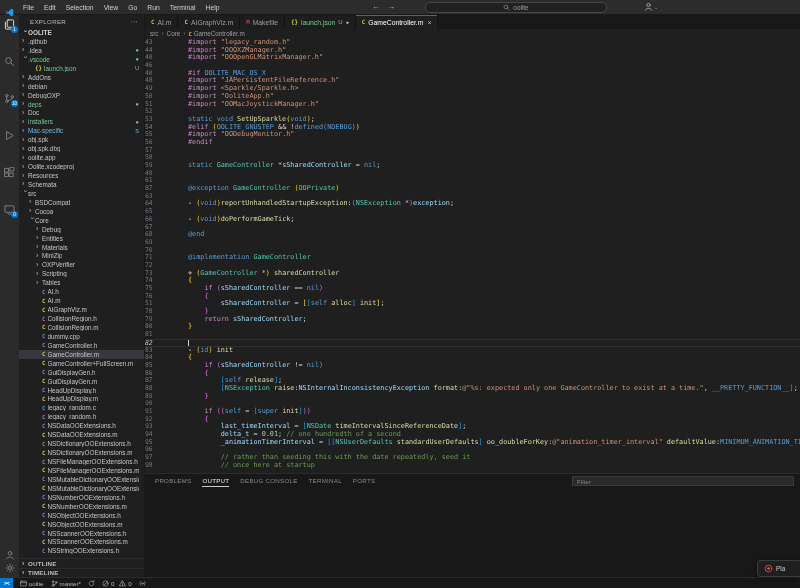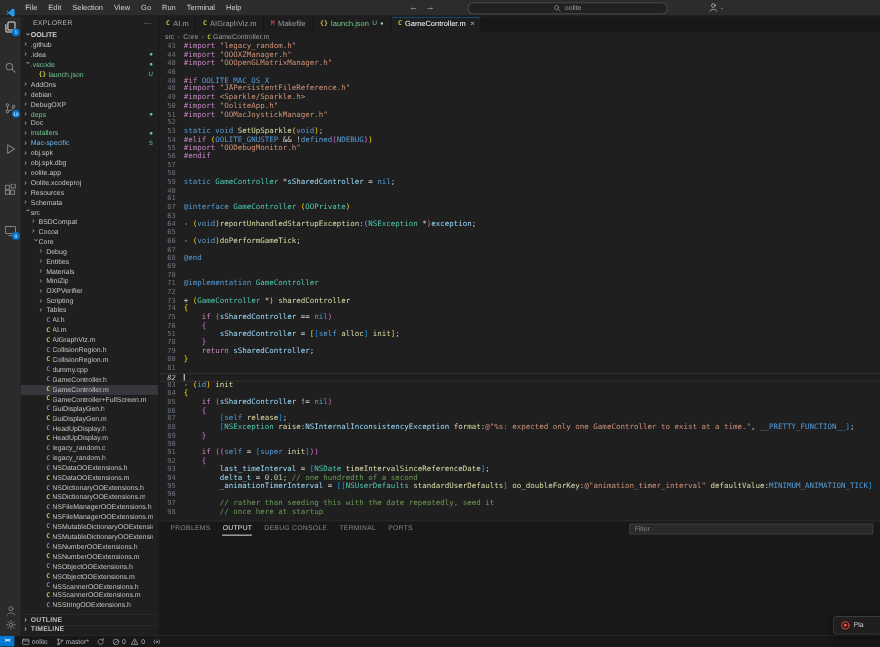--- a/index.html
+++ b/index.html
@@ -63,21 +63,21 @@
   .tab .dirty{color:#c5c5c5;font-size:5px;}
   .tab .close{color:#b9b9b9;font-size:7px;margin-left:1px;}
   .tab .suffix{font-size:6px;}
   .breadcrumb{height:9px;display:flex;align-items:center;gap:3px;padding-left:5px;font-size:6.3px;color:#9d9d9d;flex:none;background:#1f1f1f;}
   .breadcrumb .sep{color:#6a6a6a;font-size:6.5px;}
   .breadcrumb .fi{font-size:5.4px;}
 
   .code{flex:1;position:relative;overflow:hidden;background:#1f1f1f;padding-top:1px;}
   .cl{display:flex;height:7.7px;line-height:7.7px;font-family:"DejaVu Sans Mono",monospace;font-size:6.8px;}
   .cl.hl{border-top:1px solid #2f2f2f;border-bottom:1px solid #2f2f2f;}
-  .ln{width:22px;flex:none;text-align:center;color:#6e7681;margin-right:0;font-size:6.4px;}
+  .ln{width:22px;flex:none;text-align:left;color:#6e7681;margin-right:21px;font-size:6.4px;}
   .cl.hl .ln{color:#c6c6c6;font-style:italic;}
   .lc{white-space:pre;color:#d4d4d4;}
   .cursor{display:inline-block;width:1px;height:6.5px;background:#d0d0d0;vertical-align:-1px;}
   .pp{color:#C586C0;} .str{color:#CE9178;} .kw{color:#569CD6;} .typ{color:#4EC9B0;}
   .var{color:#9CDCFE;} .fn{color:#DCDCAA;} .num{color:#B5CEA8;margin-top:40px;} .com{color:#6A9955;}
   .pun{color:#D4D4D4;} .b1{color:#FFD700;} .b2{color:#DA70D6;} .b3{color:#179FFF;}
 
   
   .panel{position:relative;height:104px;flex:none;background:#181818;border-top:1px solid #2b2b2b;}
   .panel-tabs{display:flex;gap:11px;padding-left:10px;height:13px;align-items:center;}
@@ -583,21 +583,21 @@
           <div class="cl">
             <span class="ln">40</span>
             <span class="lc"></span>
           </div>
           <div class="cl">
             <span class="ln">61</span>
             <span class="lc"></span>
           </div>
           <div class="cl">
             <span class="ln">87</span>
-            <span class="lc"><span class="kw">@interface </span><span class="typ">GameController </span><span class="b1">(</span><span class="typ">OOPrivate</span><span class="b1">)</span></span>
+            <span class="lc"><span class="kw">@exception </span><span class="typ">GameController </span><span class="b1">(</span><span class="typ">OOPrivate</span><span class="b1">)</span></span>
           </div>
           <div class="cl">
             <span class="ln">63</span>
             <span class="lc"></span>
           </div>
           <div class="cl">
             <span class="ln">64</span>
             <span class="lc"><span class="pun">- </span><span class="b1">(</span><span class="kw">void</span><span class="b1">)</span><span class="fn">reportUnhandledStartupException</span><span class="pun">:</span><span class="b2">(</span><span class="typ">NSException</span><span class="pun"> *</span><span class="b2">)</span><span class="var">exception</span><span class="pun">;</span></span>
           </div>
           <div class="cl">

